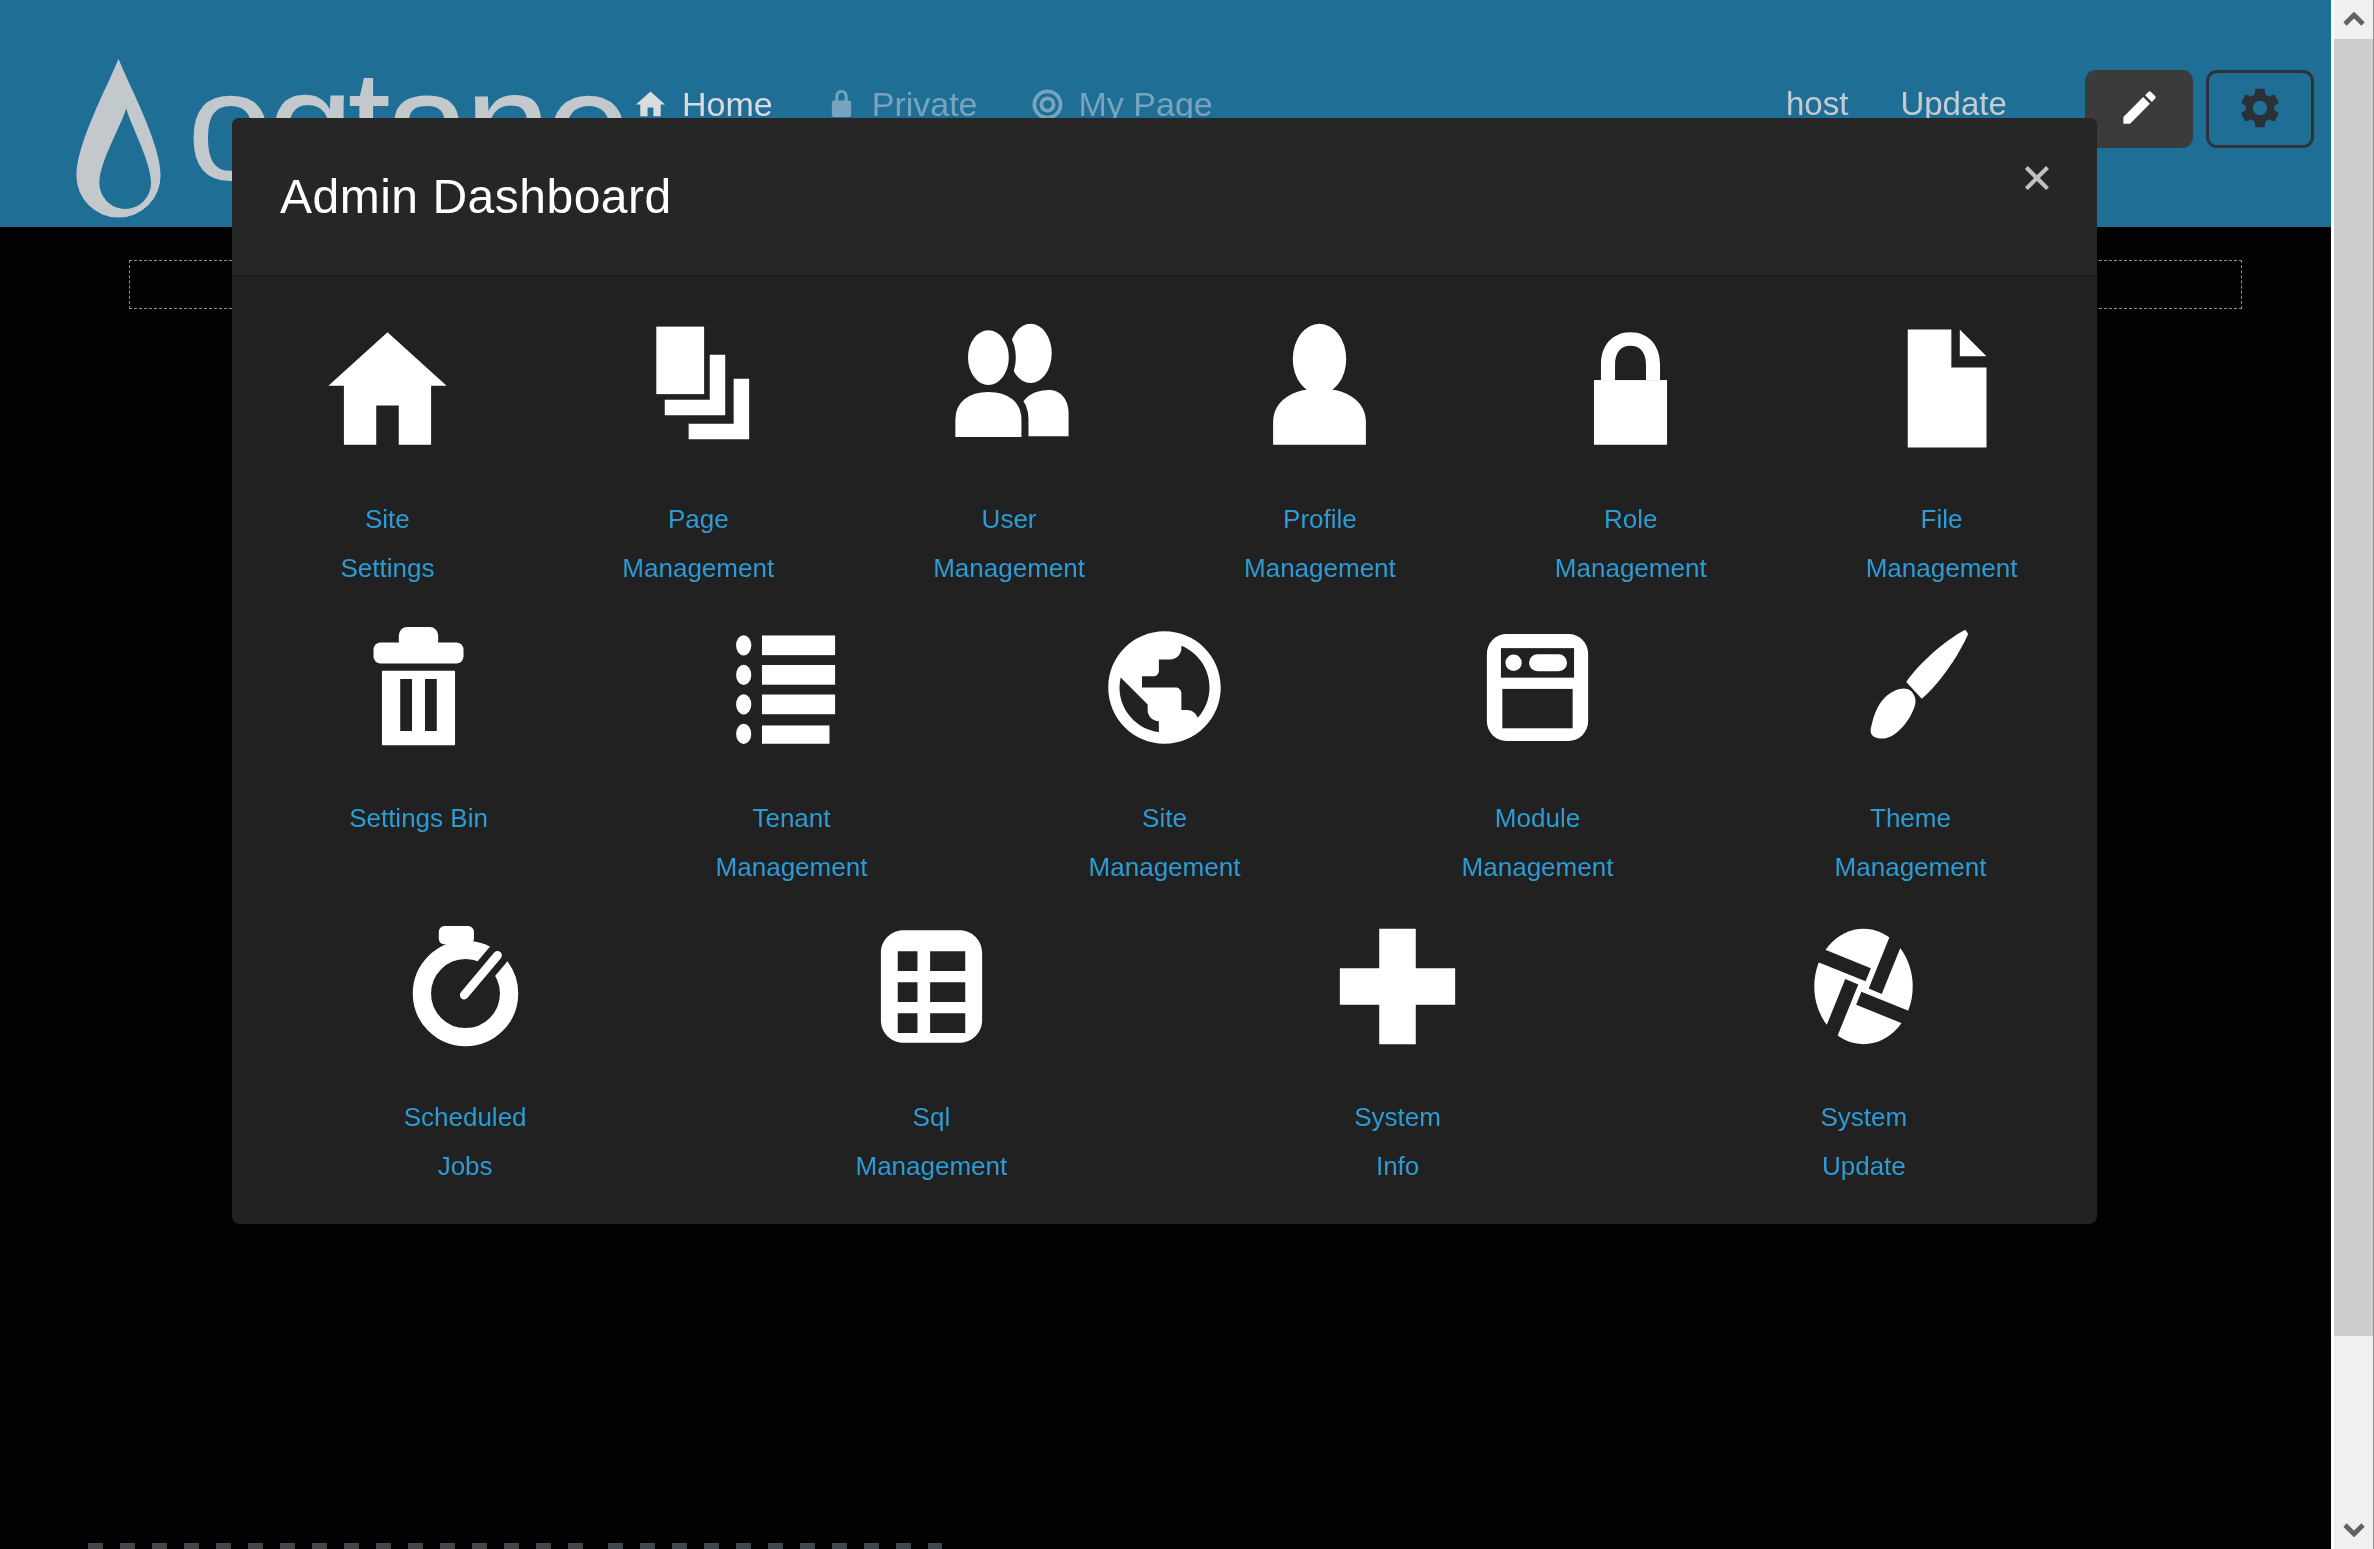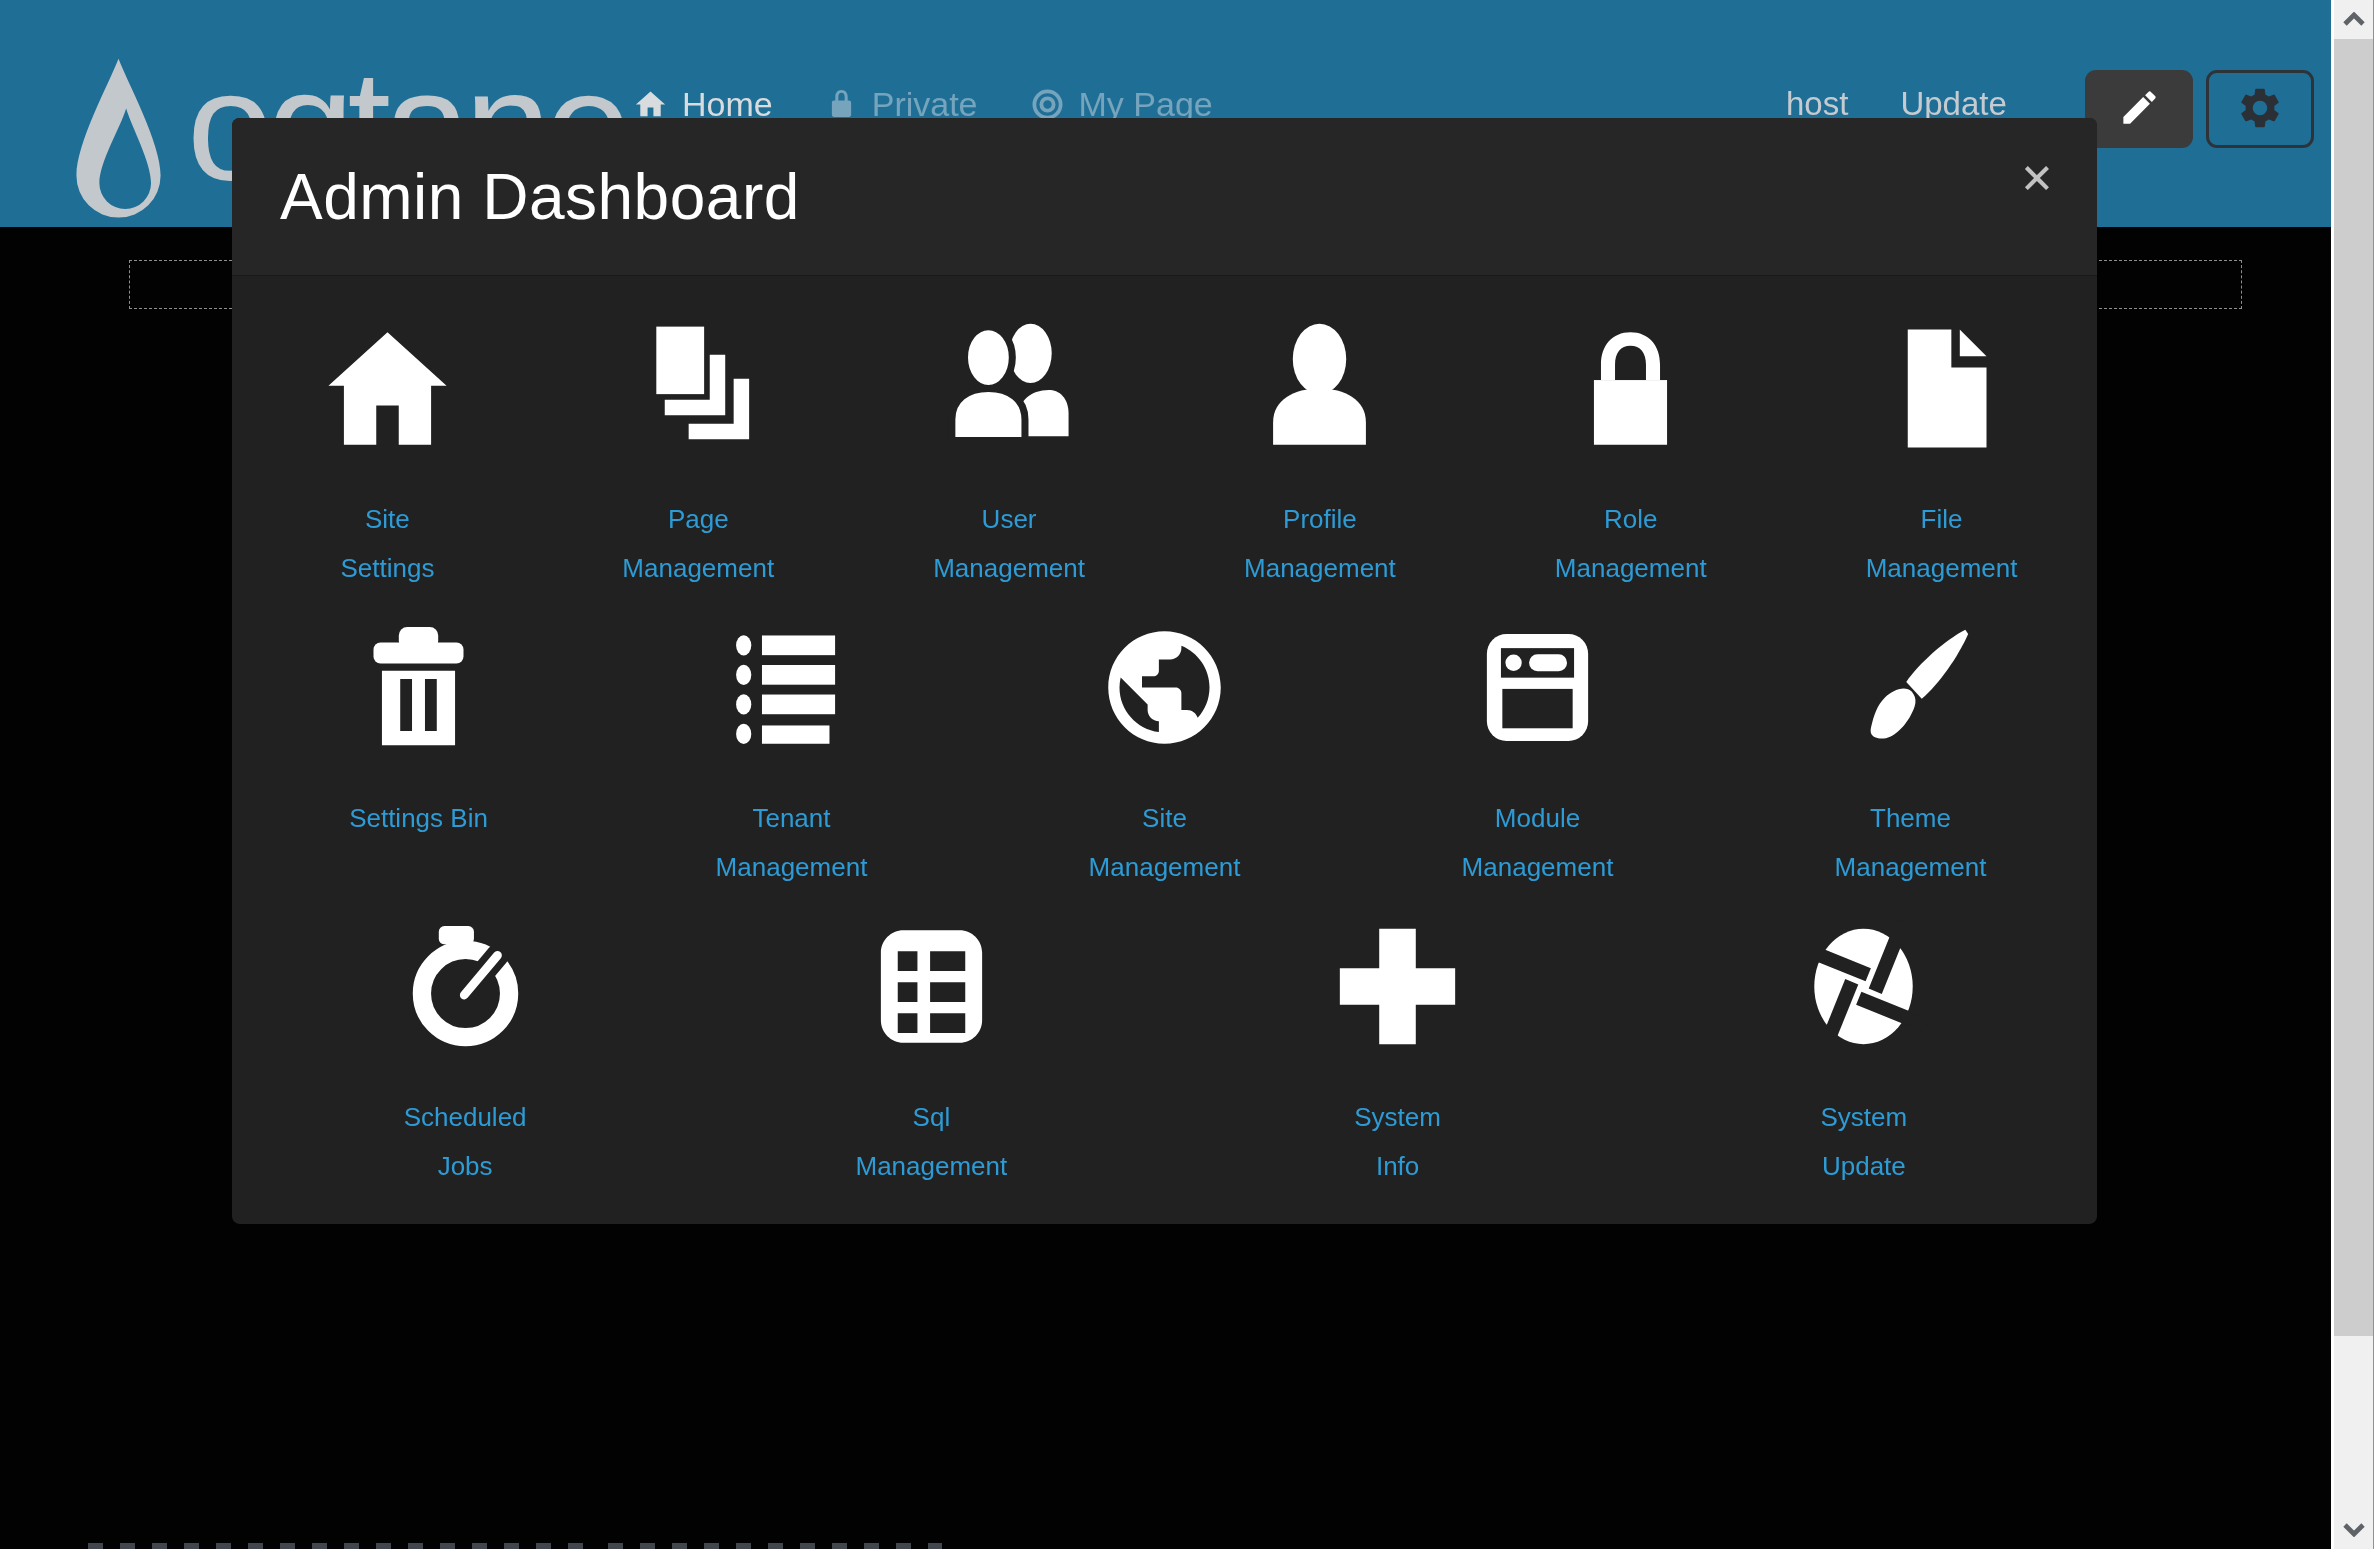--- a/index.html
+++ b/index.html
@@ -34,21 +34,21 @@
                background:repeating-linear-gradient(90deg,#41474d 0 15px,transparent 15px 32px);}
   .frag-a{left:88px;width:501px;}
   .frag-b{left:608px;width:334px;}
 
   
   .modal{position:absolute;left:232px;top:118px;width:1865px;height:1106px;background:#212121;
          border-radius:7.4px;z-index:5;}
   .modal-header{position:relative;height:158px;background:#262626;border-radius:7.4px 7.4px 0 0;
                 display:flex;align-items:center;padding:0 48px;box-sizing:border-box;
                 border-bottom:0.9px solid #191919;}
-  .modal-title{color:#ffffff;font-size:64px;font-weight:400;letter-spacing:0.5px;}
+  .modal-title{color:#ffffff;font-size:48px;font-weight:400;letter-spacing:0.5px;}
   .modal-close{position:absolute;right:43px;top:41px;font-size:41px;color:#c2c2c2;cursor:pointer;
                line-height:41px;}
   .modal-body{padding-top:43px;}
   .tile-row{display:flex;height:299px;}
   .tile{flex:1 1 0;display:flex;flex-direction:column;align-items:center;text-decoration:none;cursor:pointer;}
   .tile-icon{height:139px;display:flex;align-items:center;justify-content:center;color:#ffffff;}
   .tile-icon svg{width:135px;height:135px;}
   .tile-label{margin-top:37px;font-size:26px;line-height:49px;color:#2d9bd5;text-align:center;}
 
   

